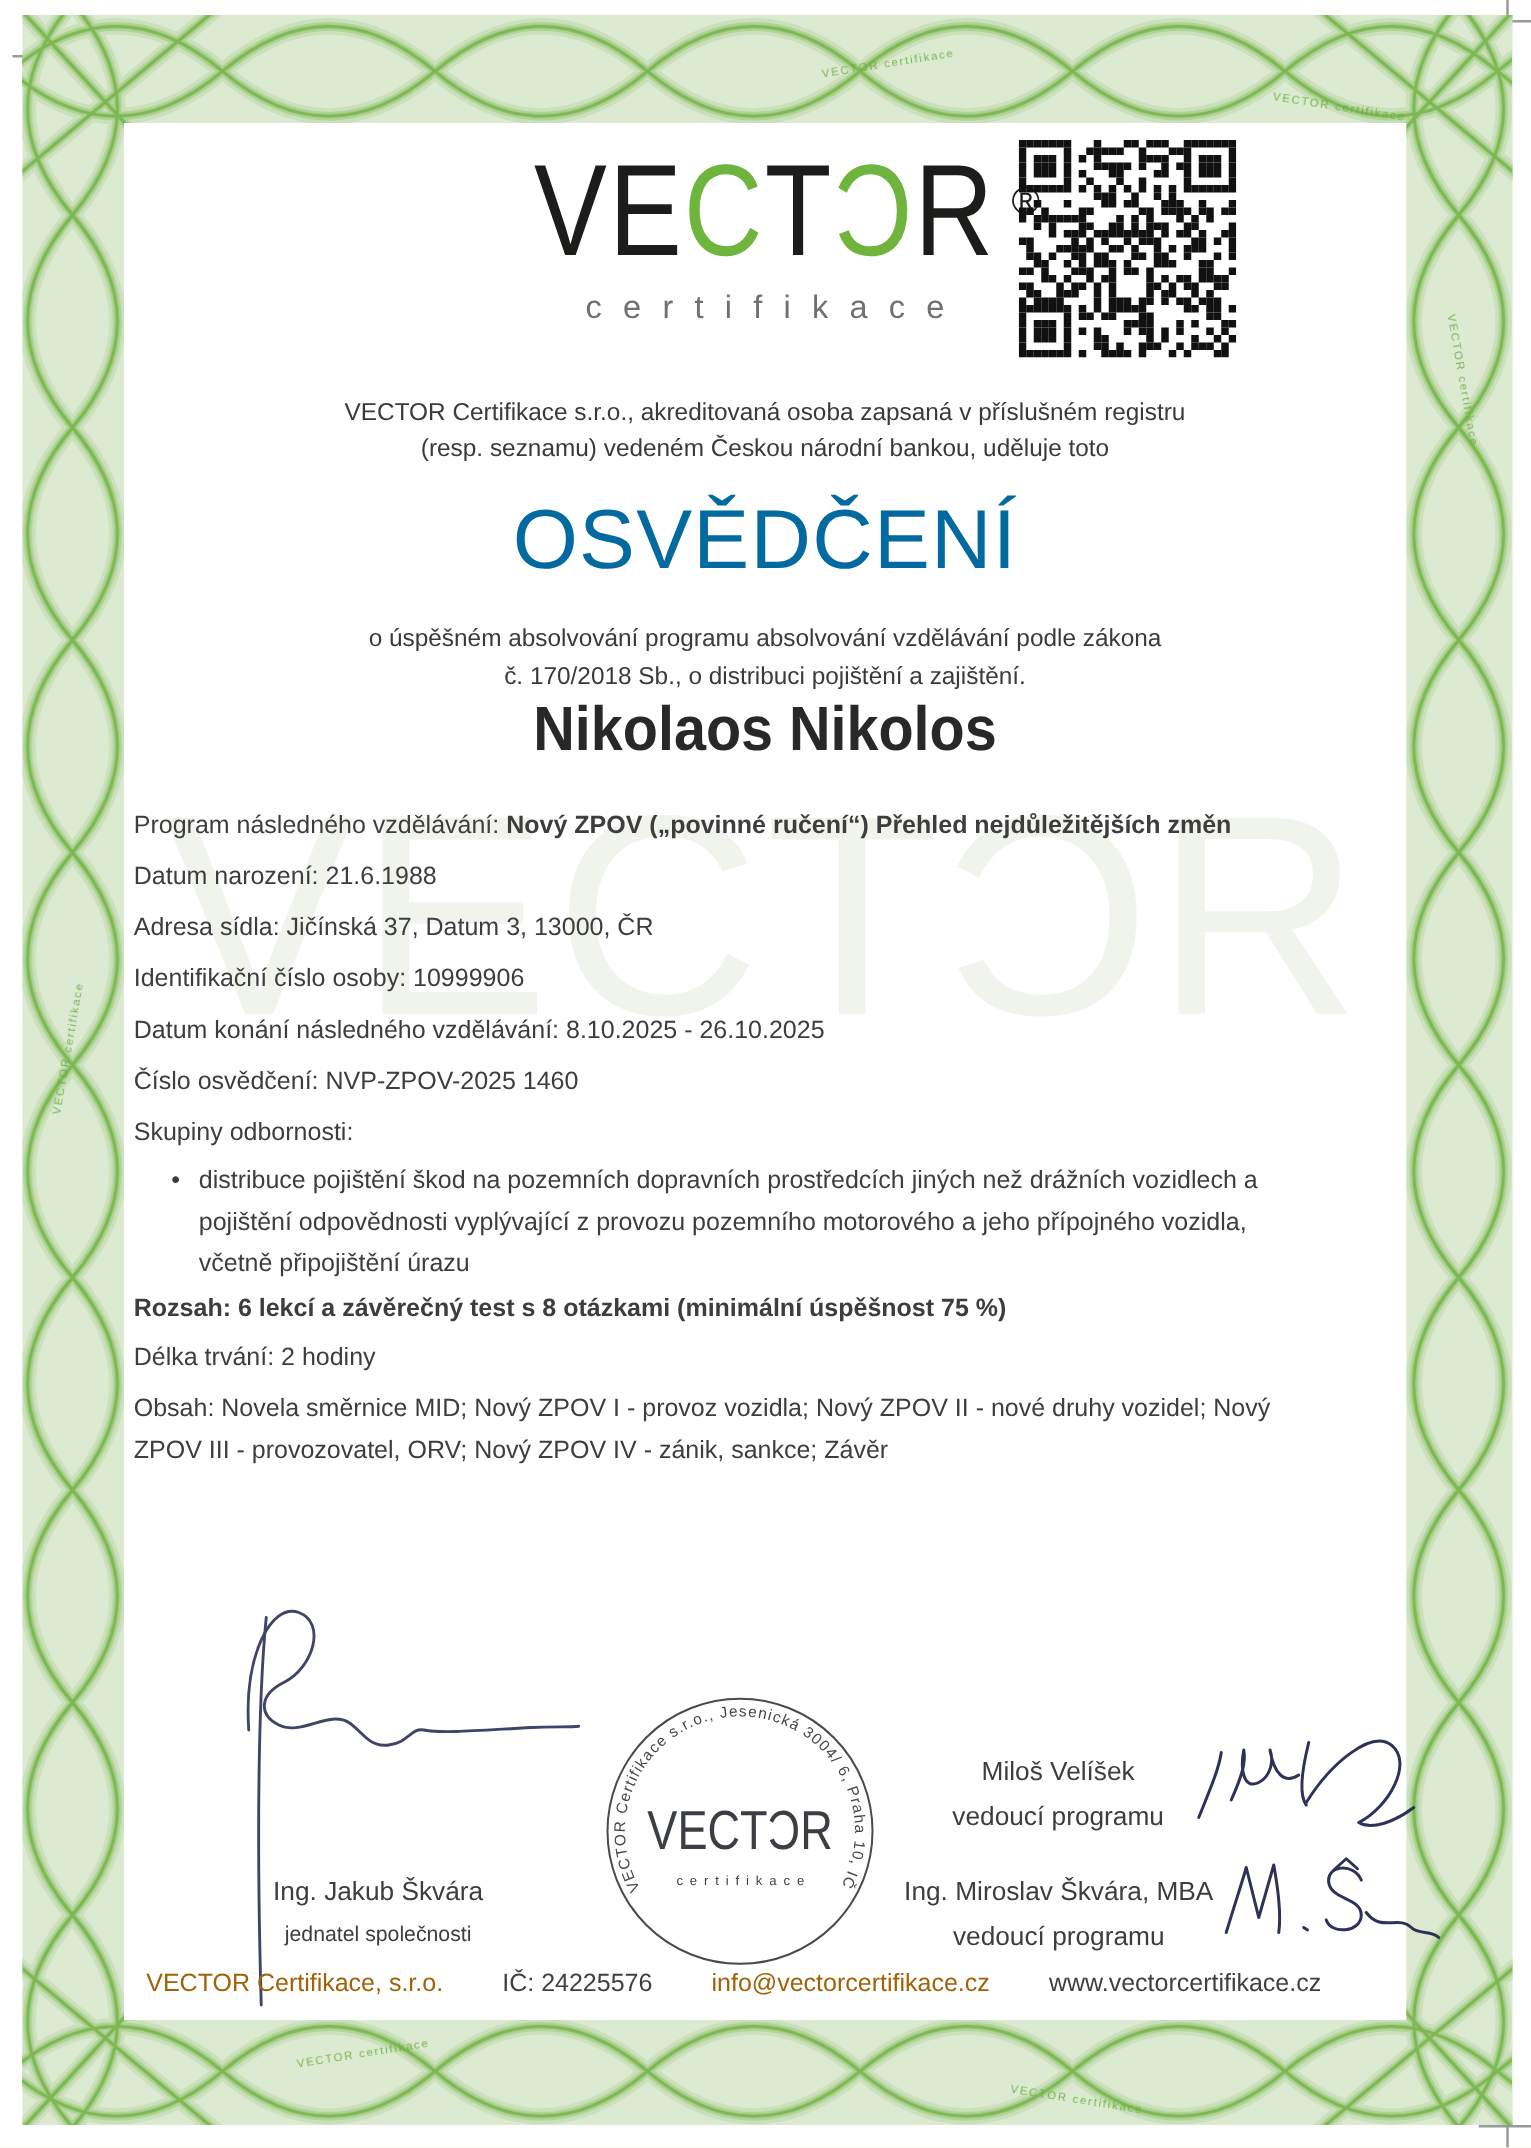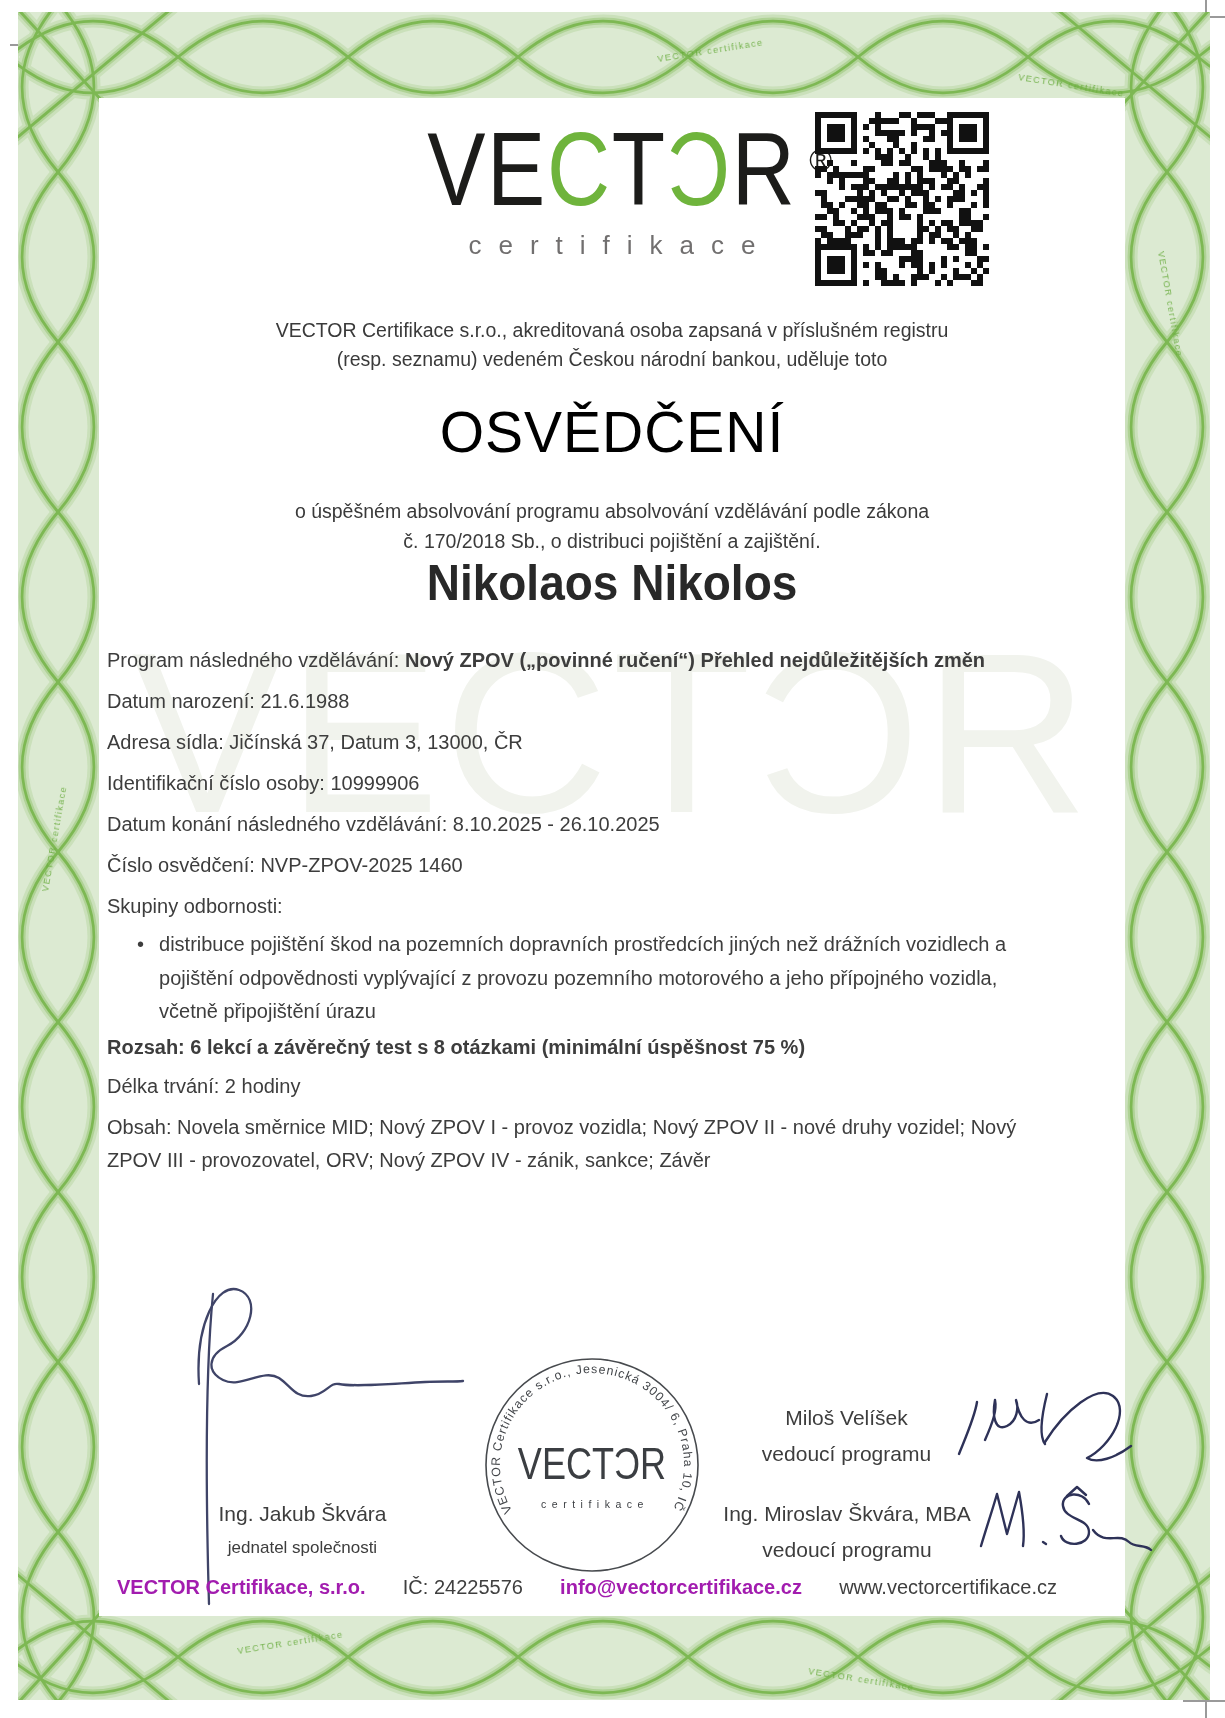--- a/index.html
+++ b/index.html
@@ -23,42 +23,42 @@
   .panel>.fg{position:absolute;z-index:1;}
   
   .logo{left:0;top:20px;width:100%;text-align:center;}
   .logo-word{display:inline-block;position:relative;font-size:104px;line-height:102px;color:#1c1c1a;
              transform:scaleX(.84);letter-spacing:2px;font-weight:400;}
   .logo-word .g{color:#6fb43c;}
   .logo-reg{position:absolute;right:-40px;top:-8px;font-size:31px;letter-spacing:0;transform:scaleX(1.19);}
   .logo-sub{margin-top:10px;font-size:26px;letter-spacing:17px;padding-left:17px;color:#716f6f;}
   .qr{left:716px;top:14px;width:174px;height:174px;}
   .intro{left:0;top:218px;width:100%;text-align:center;font-size:19.5px;line-height:29px;color:#3a3a3a;}
-  .cert-title{left:0;top:296px;width:100%;text-align:center;font-size:57px;line-height:76px;
-              color:#000000;letter-spacing:1px;}
+  .cert-title{left:0;top:296px;width:100%;text-align:center;font-size:67px;line-height:76px;
+              color:#0369a1;letter-spacing:1px;}
   .sub{left:0;top:398px;width:100%;text-align:center;font-size:19.5px;line-height:30px;color:#3a3a3a;}
   .holder{left:0;top:456px;width:100%;text-align:center;font-size:50px;line-height:58px;font-weight:bold;
           color:#282828;transform:scaleX(.92);}
   .details{left:8px;top:552px;font-size:20px;}
   .dline{margin-bottom:20px;line-height:21px;}
   .bullet{left:38px;top:830px;width:900px;display:flex;font-size:20px;}
   .bullet .dot{margin-right:15px;line-height:33.5px;}
   .bullet .btext{line-height:33.5px;width:872px;}
   .scope{left:8px;top:938px;font-size:20px;font-weight:bold;}
   .duration{left:8px;top:977px;font-size:20px;}
   .content-line{left:8px;top:1013px;width:928px;font-size:20px;line-height:33px;}
   .sig{stroke-linecap:round;stroke-linejoin:round;fill:none;}
   .l-name{left:66px;top:1404px;width:275px;text-align:center;font-size:21px;}
   .l-role{left:66px;top:1440px;width:275px;text-align:center;font-size:17px;}
   .r1-name{left:610px;top:1308px;width:275px;text-align:center;font-size:21px;}
   .r1-role{left:610px;top:1344px;width:275px;text-align:center;font-size:21px;}
   .r2-name{left:592px;top:1404px;width:312px;text-align:center;font-size:21px;}
   .r2-role{left:592px;top:1440px;width:312px;text-align:center;font-size:21px;}
   .footer{left:18px;top:1478px;width:940px;display:flex;justify-content:space-between;font-size:20px;color:#3f3f3f;}
-  .footer .green{color:#a21caf;font-weight:bold;}
+  .footer .green{color:#a16207;}
 </style>
 </head>
 <body>
 
 <div class="page">
 
   <div class="crop tl"></div>
   <div class="crop tr"></div>
   <div class="crop br"></div>
 

